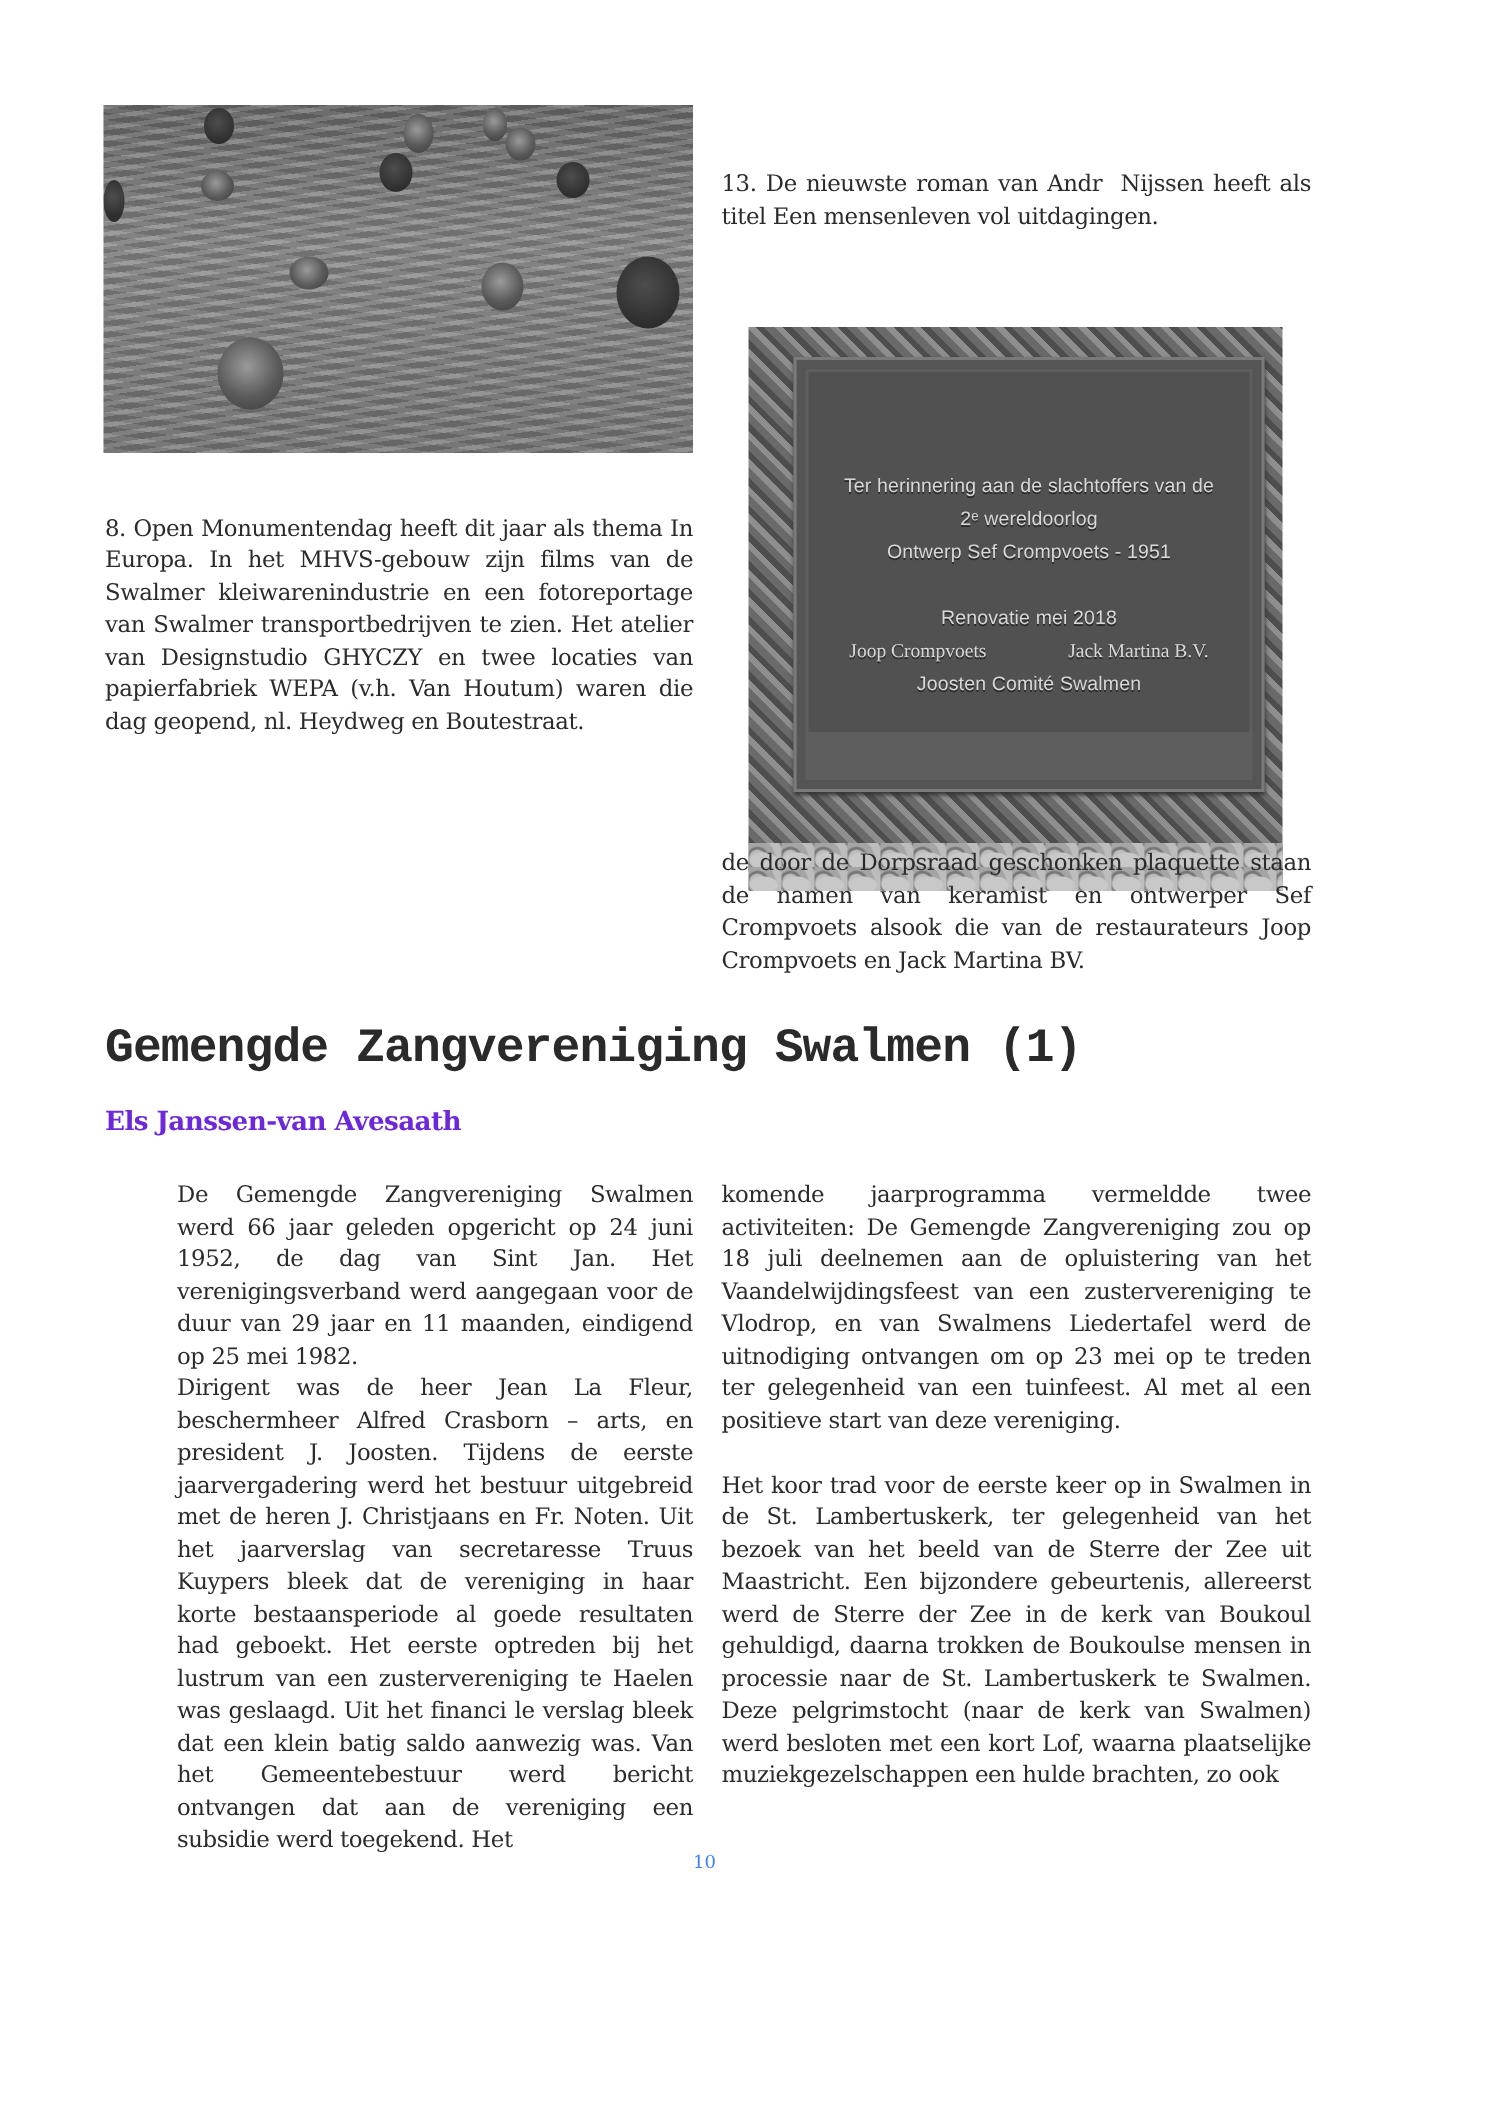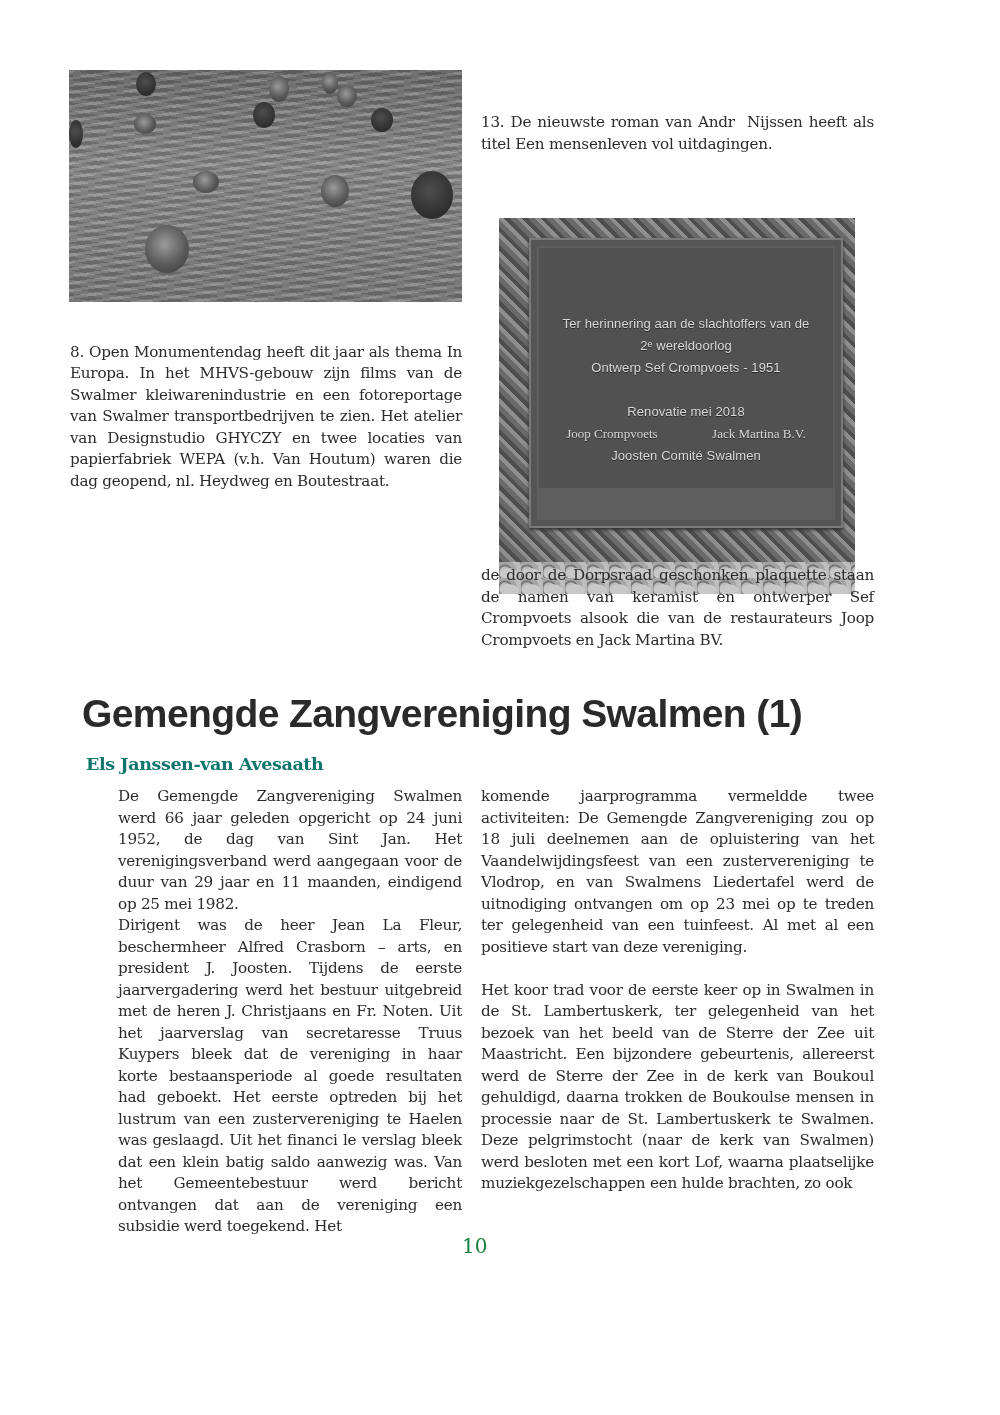--- a/index.html
+++ b/index.html
@@ -30,27 +30,27 @@
               repeating-radial-gradient(circle at 6px 10px, #bdbdbd 0 5px, #777 6px 7px, #a5a5a5 8px 12px);
             background-size: 22px 16px; }
     #plaque { position: absolute; left: 30px; top: 20px; width: 310px; height: 286px;
               background: #5e5e5e; border: 2px solid #7a7a7a; box-shadow: inset 0 0 0 6px #555, 0 2px 3px #333; }
     #plaque-inner { position: absolute; left: 8px; top: 8px; right: 8px; bottom: 38px; background: #515151; }
     .plaque-line { position: absolute; left: 0; right: 0; text-align: center;
                    font-family: "Liberation Sans", sans-serif; font-size: 13px; color: #d8d8d8;
                    letter-spacing: 0.1px; text-shadow: 0 1px 0 #2a2a2a; }
     .plaque-pair { position: absolute; left: 0; right: 0; display: flex; justify-content: space-around;
                    font-family: Liberation Serif, serif; font-size: 13px; color: #d8d8d8; text-shadow: 0 1px 0 #2a2a2a; }
-    #article-title { position: absolute; left: 70px; top: 680px; margin: 12px;
-                     font-family: Liberation Sans, sans-serif; font-weight: bold; font-size: 39px;
+    #article-title { position: absolute; left: 70px; top: 680px; margin: 0;
+                     font-family: Liberation Mono, monospace; font-weight: bold; font-size: 32px;
                      letter-spacing: -0.6px; color: #2a2a2a; }
-    #article-author { position: absolute; left: 70px; top: 738px; margin: 16px;
+    #article-author { position: absolute; left: 70px; top: 738px; margin: 0;
                       font-family: "DejaVu Serif", serif; font-weight: bold; font-size: 17.5px;
-                      letter-spacing: -0.4px; color: #0f766e; }
-    #page-number { position: absolute; left: 462px; top: 1234px; font-size: 20px; color: #15803d; }
+                      letter-spacing: -0.4px; color: #6d28d9; }
+    #page-number { position: absolute; left: 462px; top: 1234px; font-size: 12px; color: #3b82f6; }
   </style>
 </head>
 <body>
 
 <div id="swim" class="photo" title="Zwemmers in het water">
   <div class="head dark" style="left:67px;top:2px;width:20px;height:24px;"></div>
   <div class="head" style="left:65px;top:44px;width:22px;height:20px;"></div>
   <div class="head" style="left:200px;top:6px;width:20px;height:26px;"></div>
   <div class="head dark" style="left:184px;top:32px;width:22px;height:26px;"></div>
   <div class="head" style="left:253px;top:2px;width:16px;height:22px;"></div>

